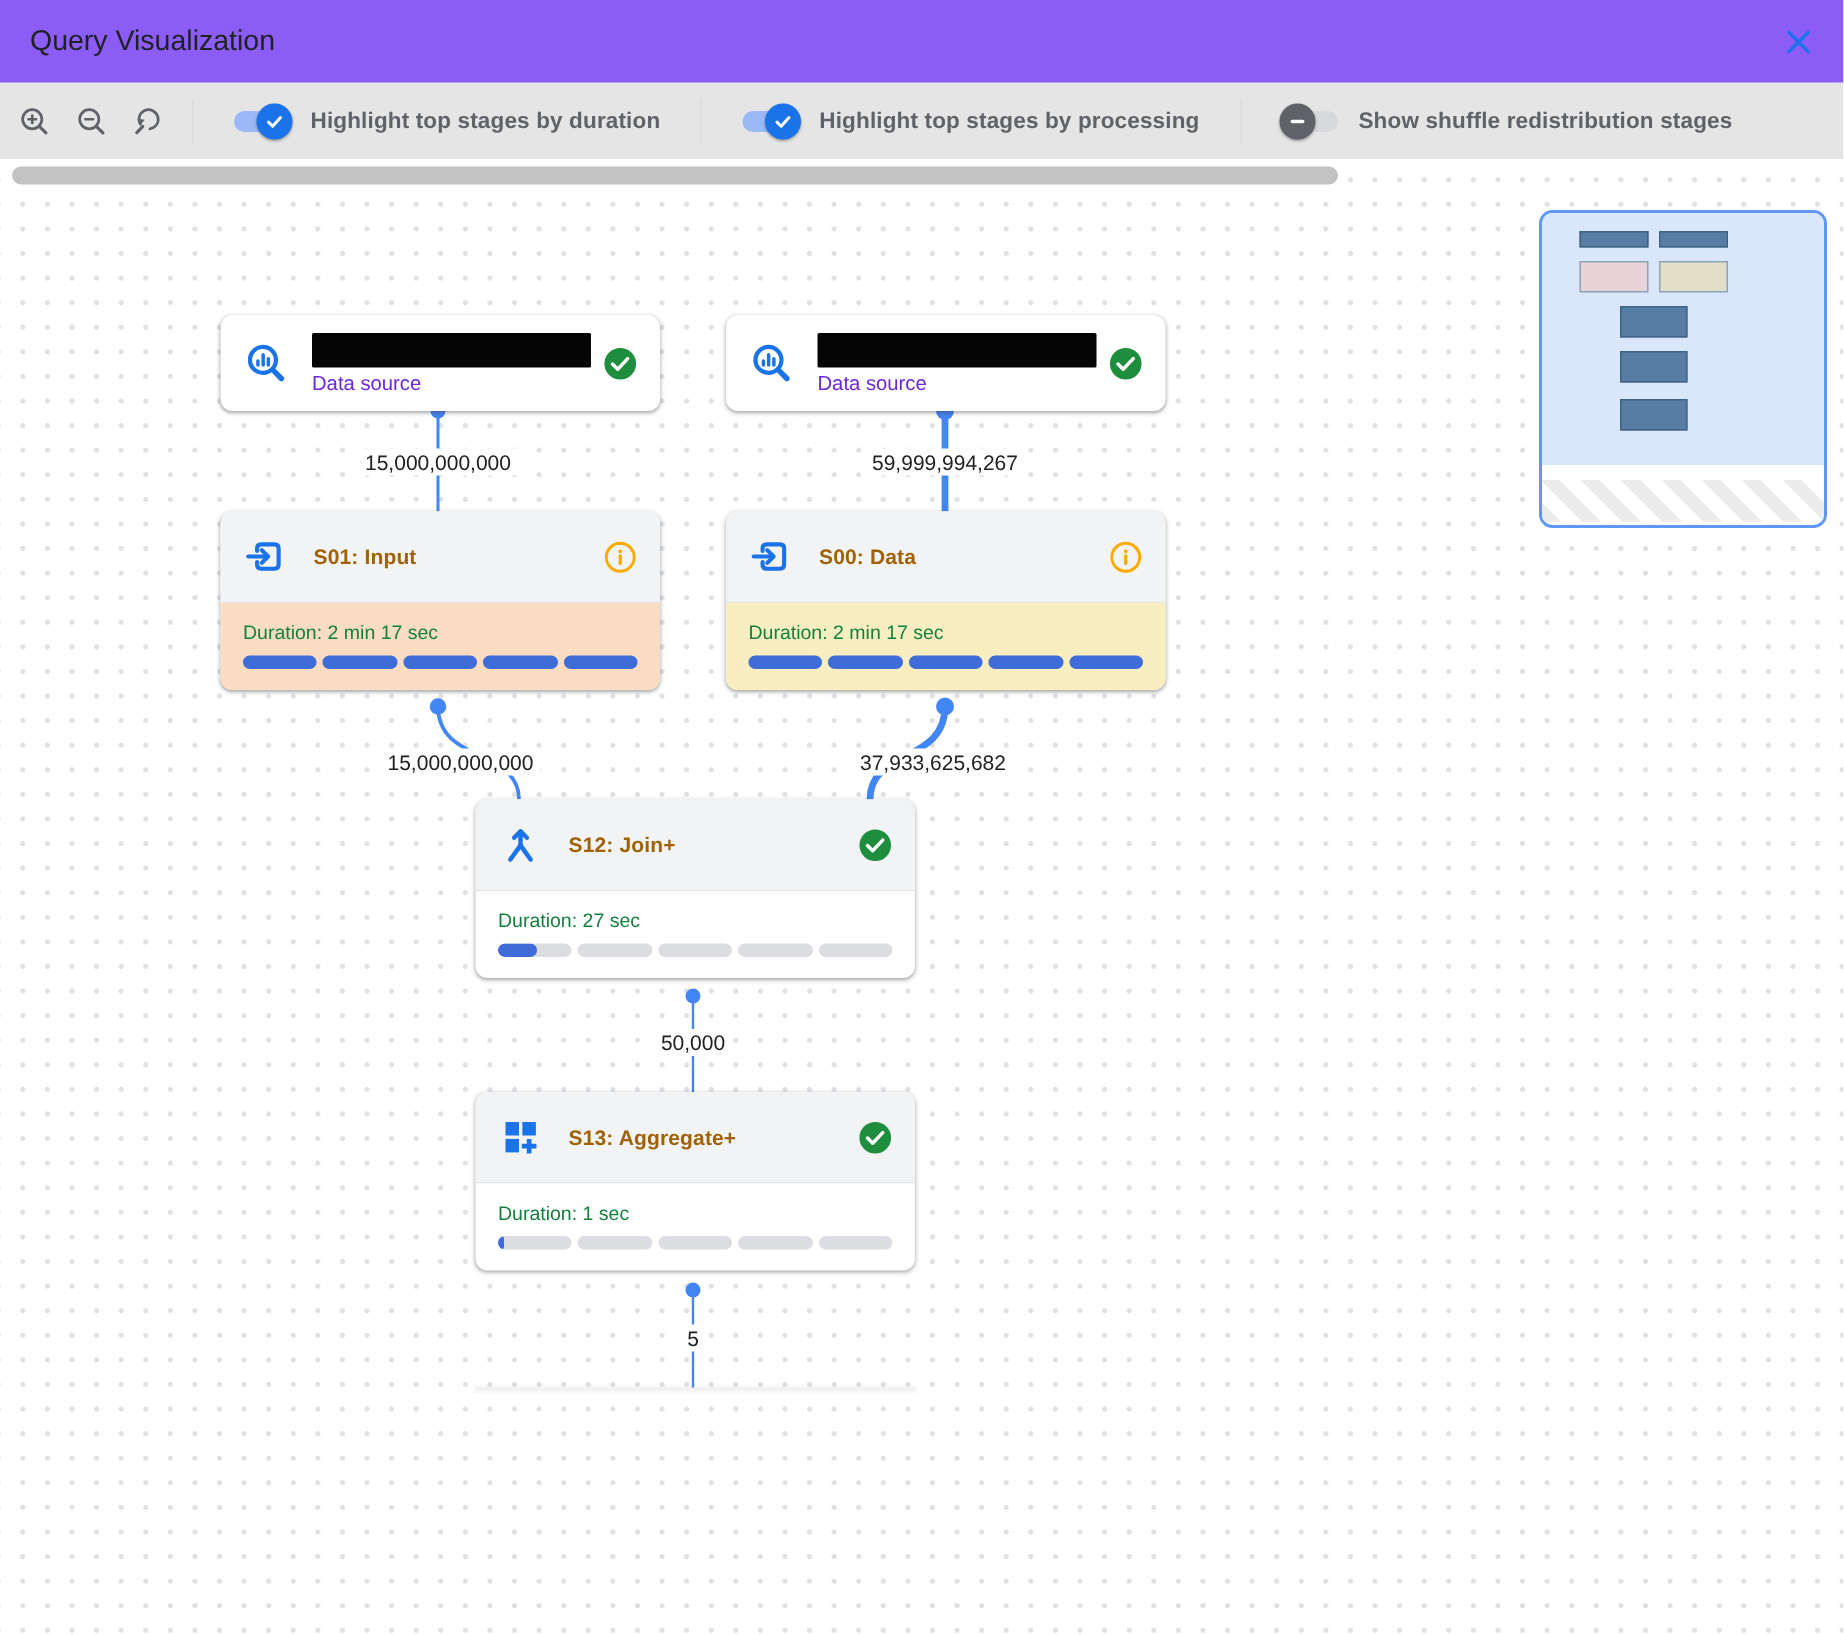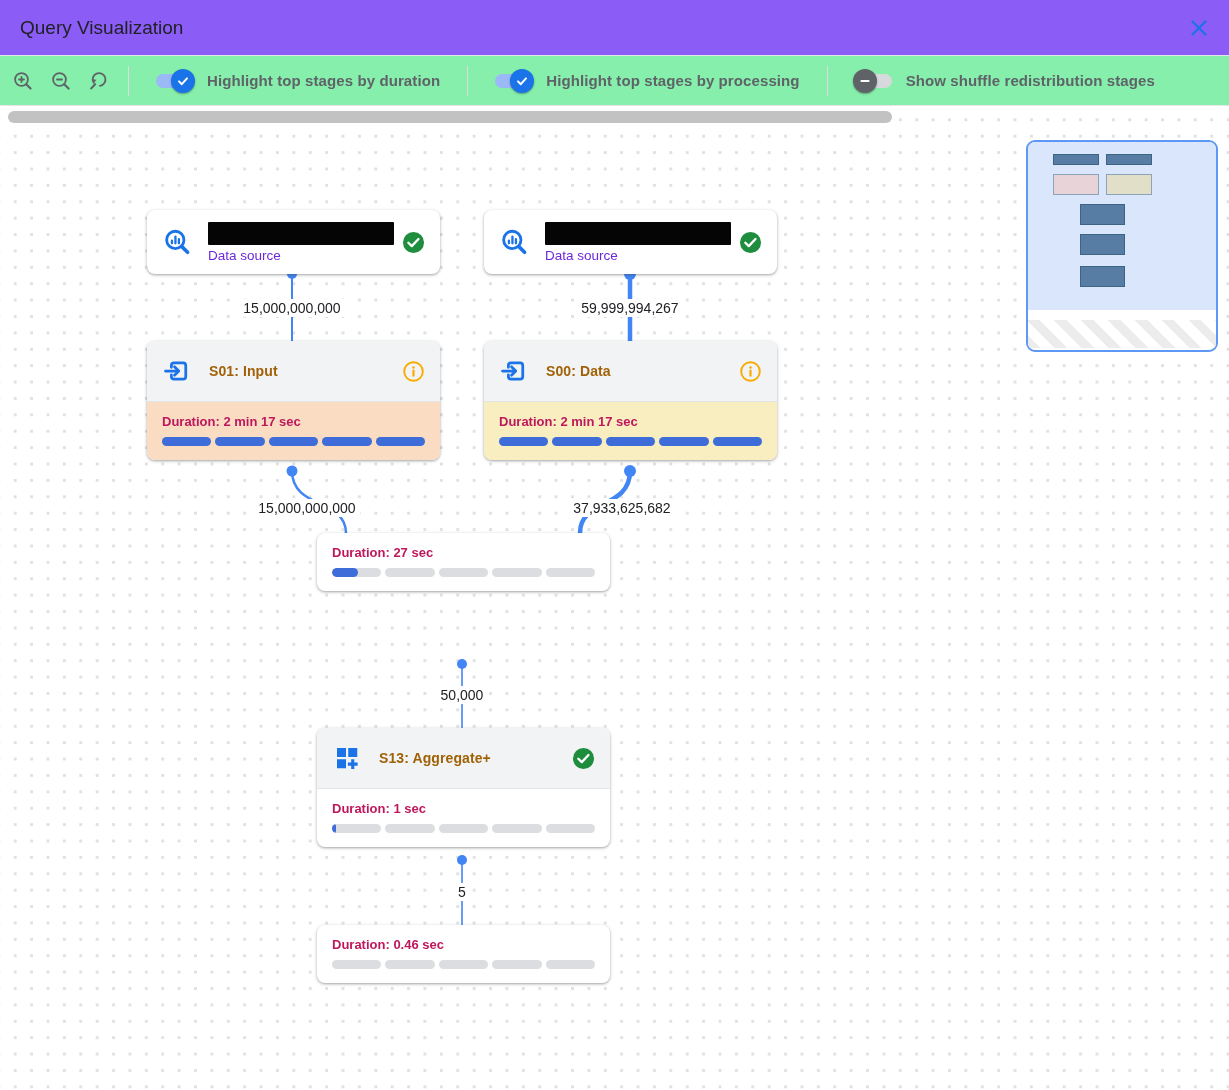--- a/index.html
+++ b/index.html
@@ -8,21 +8,21 @@
     font-family:"Liberation Sans",sans-serif;color:#202124;position:relative;
   }
   
   .titlebar{height:56px;display:flex;align-items:center;justify-content:space-between;
     padding:0 16px 0 20px;border-bottom:1px solid #e4e5e8;box-sizing:border-box;background:#8b5cf6;}
   .title{font-size:19px;color:#202124;}
   .closebtn{width:28px;height:28px;border:none;background:transparent;cursor:pointer;
     display:flex;align-items:center;justify-content:center;padding:0;}
   
   .toolbar{height:50px;display:flex;align-items:center;border-bottom:1px solid #e4e5e8;
-    box-sizing:border-box;background:#86efac;padding-left:10px;}
+    box-sizing:border-box;background:#e5e5e5;padding-left:10px;}
   .zoombtns{display:flex;align-items:center;gap:12px;margin-right:16px;}
   .iconbtn{width:26px;height:26px;border:none;background:transparent;padding:0;cursor:pointer;
     display:flex;align-items:center;justify-content:center;}
   .vdiv{width:1px;height:30px;background:#dadce0;}
   .tgroup{display:flex;align-items:center;gap:14px;margin:0 27px;}
   .tlabel{font-size:15px;font-weight:700;color:#5f6368;letter-spacing:.1px;white-space:nowrap;}
   .switch{position:relative;width:37px;height:14px;border-radius:7px;cursor:pointer;flex:0 0 auto;}
   .switch.on{background:#9ab9f6;}
   .switch.off{background:#d7d9dc;}
   .thumb{position:absolute;top:-5px;width:24px;height:24px;border-radius:50%;
@@ -46,21 +46,21 @@
   .ds-text{flex:1;display:flex;flex-direction:column;gap:3px;min-width:0;}
   .redacted{height:23px;width:186px;background:#050505;border-radius:1px;}
   .ds-label{font-size:13.5px;color:#6d28d9;}
   .node-head{display:flex;align-items:center;height:61px;padding:0 15px;gap:17px;
     background:#f2f3f5;border-bottom:1px solid #e4e5e8;border-radius:8px 8px 0 0;box-sizing:border-box;}
   .ntitle{flex:1;font-size:14px;font-weight:700;color:#a16207;letter-spacing:.1px;}
   .nicon,.status{flex:0 0 auto;display:flex;align-items:center;justify-content:center;}
   .node-body{padding:12px 15px 14px;border-radius:0 0 8px 8px;}
   .node-body.hl-duration{background:#fadcc3;}
   .node-body.hl-processing{background:#f9eec0;}
-  .dur{font-size:13px;font-weight:700;color:#be185d;margin-bottom:8px;}
+  .dur{font-size:13px;font-weight:400;color:#15803d;margin-bottom:8px;}
   .bar{display:flex;gap:4px;}
   .seg{flex:1;height:9px;border-radius:4.5px;background:#dcdde0;overflow:hidden;}
   .seg.on{background:#3e6cd8;}
   .seg i{display:block;height:100%;background:#3e6cd8;border-radius:4.5px;}
   
   .minimap{position:absolute;left:1026px;top:34px;width:192px;height:212px;border:2px solid #5e97f5;
     border-radius:9px;background:#fff;box-sizing:border-box;overflow:hidden;cursor:pointer;}
   .mm-view{position:absolute;left:0;top:0;width:100%;height:168px;background:#d9e6fc;}
   .mm-stripes{position:absolute;left:0;top:178px;width:100%;height:28px;
     background:repeating-linear-gradient(45deg,#ececec 0 9px,#ffffff 9px 19px);}
@@ -286,20 +286,37 @@
         <span class="seg on"></span>
           <span class="seg on"></span>
           <span class="seg on"></span>
           <span class="seg on"></span>
           <span class="seg on"></span>
       </div>
     </div>
   </div>
 
   <div class="node" style="left:317px;top:427px">
+    <div class="node-head">
+      <span class="nicon">
+        <svg width="30" height="30" viewBox="0 0 24 24" fill="none" stroke="#1a73e8" stroke-width="2.4" stroke-linecap="round" stroke-linejoin="round">
+          <path d="M12 12.5 V5.2"></path>
+            <path d="M8.6 8.4 L12 5 L15.4 8.4"></path>
+          <path d="M12 12.5 L6.6 20"></path>
+            <path d="M12 12.5 L17.4 20"></path>
+          </svg>
+      </span>
+      <span class="ntitle">S12: Join+</span>
+      <span class="status">
+        <svg width="23" height="23" viewBox="0 0 24 24">
+            <circle cx="12" cy="12" r="11" fill="#1e8e3e"></circle>
+            <path d="M6.6 12.2 L10.2 15.8 L17.2 8.4" stroke="#fff" stroke-width="2.4" fill="none" stroke-linecap="round" stroke-linejoin="round"></path>
+          </svg>
+      </span>
+    </div>
     <div class="node-body">
       <div class="dur">Duration: 27 sec</div>
       <div class="bar">
         <span class="seg">
             <i style="width:52%"></i>
           </span>
           <span class="seg"></span>
           <span class="seg"></span>
           <span class="seg"></span>
           <span class="seg"></span>
@@ -333,30 +350,20 @@
           </span>
           <span class="seg"></span>
           <span class="seg"></span>
           <span class="seg"></span>
           <span class="seg"></span>
       </div>
     </div>
   </div>
 
   <div class="node" style="left:317px;top:819px">
-    <div class="node-body">
-      <div class="dur">Duration: 0.46 sec</div>
-      <div class="bar">
-        <span class="seg"></span>
-          <span class="seg"></span>
-          <span class="seg"></span>
-          <span class="seg"></span>
-          <span class="seg"></span>
-      </div>
-    </div>
   </div>
 
   <div class="minimap">
     <div class="mm-view"></div>
     <div class="mm-stripes"></div>
     <div class="mm-rect" style="left:25px;top:12px;width:46px;height:11px"></div>
     <div class="mm-rect" style="left:78px;top:12px;width:46px;height:11px"></div>
     <div class="mm-rect pink" style="left:25px;top:32px;width:46px;height:21px"></div>
     <div class="mm-rect yellow" style="left:78px;top:32px;width:46px;height:21px"></div>
     <div class="mm-rect" style="left:52px;top:62px;width:45px;height:21px"></div>

